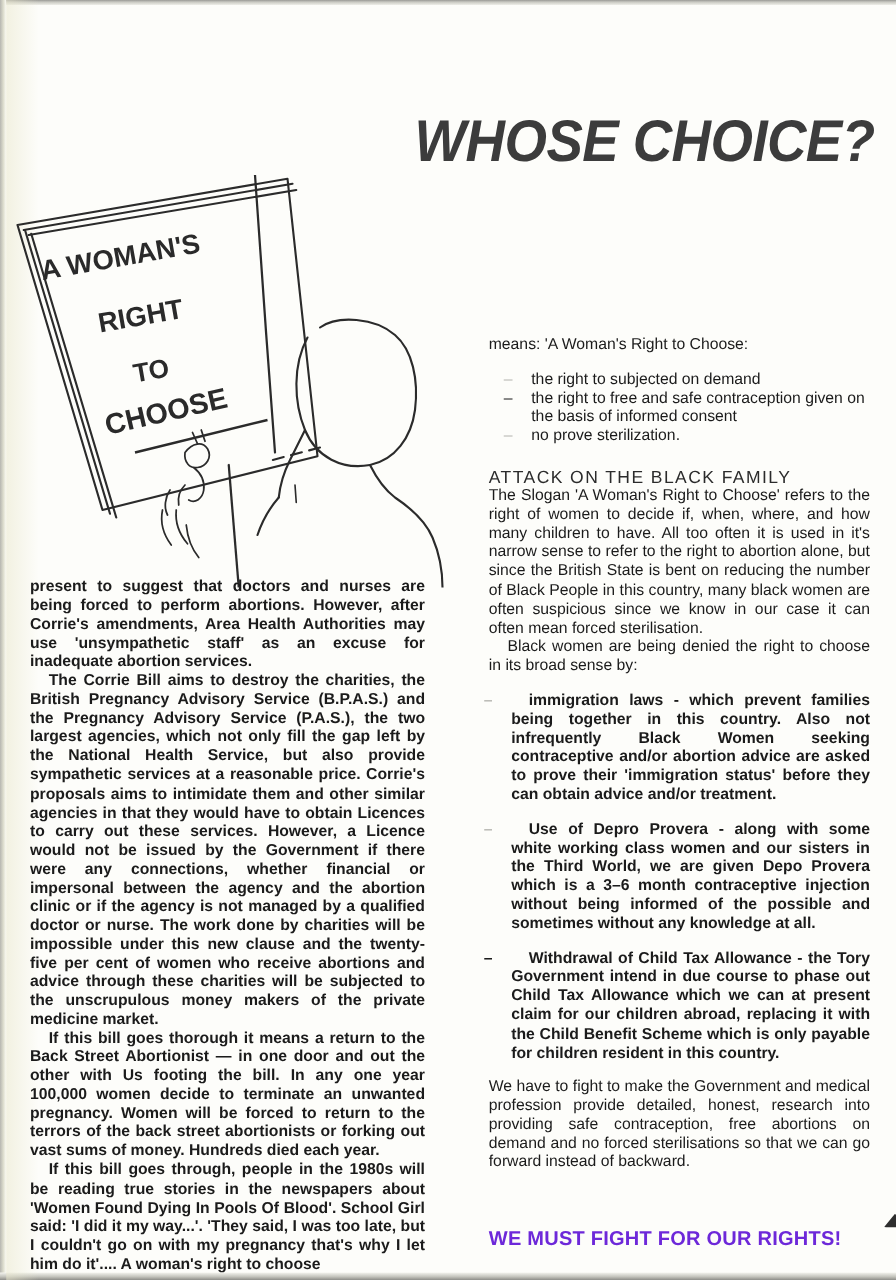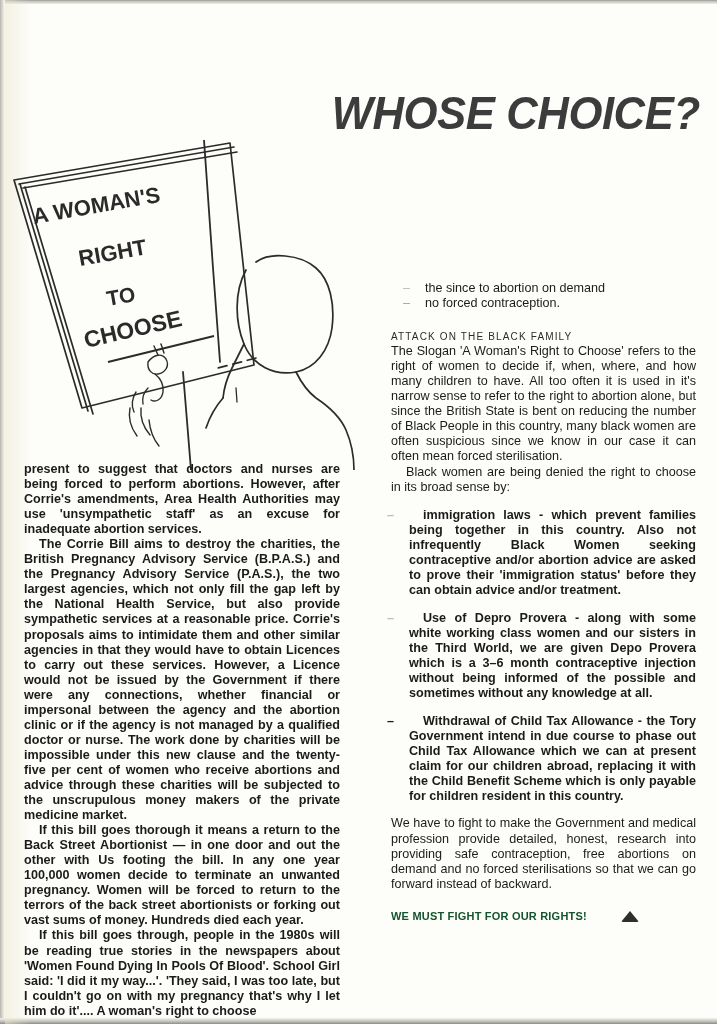--- a/index.html
+++ b/index.html
@@ -136,21 +136,21 @@
     left: 12px;
     top: 0;
     color: #1b1b1b;
   }
   .bullet-list li.faint .dash {
     color: #b9b9b4;
   }
 
   .section-head {
     font-family: "Liberation Sans", sans-serif;
-    font-size: 10px;
+    font-size: 14px;
     font-weight: normal;
     letter-spacing: 1.15px;
     color: #2b2b2b;
     margin: 18px 0 0 0;
     text-align: left;
   }
 
   .indent-block {
     margin-top: 13px;
     padding-left: 18px;
@@ -173,24 +173,25 @@
 
   #call-to-action-row {
     margin-top: 17px;
     display: flex;
     align-items: center;
     justify-content: flex-start;
   }
   #call-to-action {
     font-family: "Liberation Sans", sans-serif;
     font-weight: bold;
-    font-size: 11px;
+    font-size: 16px;
     letter-spacing: 0.2px;
-    color: #14532d;
+    color: #6d28d9;
     white-space: nowrap;
+    margin-top: 30px;
   }
   #end-marker {
     margin-left: 34px;
     width: 0; height: 0;
     border-left: 9px solid transparent;
     border-right: 9px solid transparent;
     border-bottom: 11px solid #2e2e2e;
     border-radius: 2px;
   }
 
@@ -272,32 +273,34 @@
 
   <div id="col-left" class="col">
     <p>present to suggest that doctors and nurses are being forced to perform abortions. However, after Corrie's amendments, Area Health Authorities may use 'unsympathetic staff' as an excuse for inadequate abortion services.</p>
     <p class="p-indent">The Corrie Bill aims to destroy the charities, the British Pregnancy Advisory Service (B.P.A.S.) and the Pregnancy Advisory Service (P.A.S.), the two largest agencies, which not only fill the gap left by the National Health Service, but also provide sympathetic services at a reasonable price. Corrie's proposals aims to intimidate them and other similar agencies in that they would have to obtain Licences to carry out these services. However, a Licence would not be issued by the Government if there were any connections, whether financial or impersonal between the agency and the abortion clinic or if the agency is not managed by a qualified doctor or nurse. The work done by charities will be impossible under this new clause and the twenty-five per cent of women who receive abortions and advice through these charities will be subjected to the unscrupulous money makers of the private medicine market.</p>
     <p class="p-indent">If this bill goes thorough it means a return to the Back Street Abortionist — in one door and out the other with Us footing the bill. In any one year 100,000 women decide to terminate an unwanted pregnancy. Women will be forced to return to the terrors of the back street abortionists or forking out vast sums of money. Hundreds died each year.</p>
     <p class="p-indent">If this bill goes through, people in the 1980s will be reading true stories in the newspapers about 'Women Found Dying In Pools Of Blood'. School Girl said: 'I did it my way...'. 'They said, I was too late, but I couldn't go on with my pregnancy that's why I let him do it'.... A woman's right to choose</p>
   </div>
 
   <div id="col-right" class="col">
 
+    <p class="lead-line">means: 'A Woman's Right to Choose:</p>
 
     <ul class="bullet-list">
       <li class="faint">
         <span class="dash">–</span>
-        <span>the since to abortion on demand</span>
+        <span>the right to subjected on demand</span>
       </li>
       <li>
         <span class="dash">–</span>
+        <span>the right to free and safe contraception given on the basis of informed consent</span>
       </li>
       <li class="faint">
         <span class="dash">–</span>
-        <span>no forced contraception.</span>
+        <span>no prove sterilization.</span>
       </li>
     </ul>
 
     <h2 class="section-head">ATTACK ON THE BLACK FAMILY</h2>
 
     <p class="p-gap">The Slogan 'A Woman's Right to Choose' refers to the right of women to decide if, when, where, and how many children to have. All too often it is used in it's narrow sense to refer to the right to abortion alone, but since the British State is bent on reducing the number of Black People in this country, many black women are often suspicious since we know in our case it can often mean forced sterilisation.</p>
 
     <p class="p-indent">Black women are being denied the right to choose in its broad sense by:</p>
 
     <div class="indent-block faint-marker">

